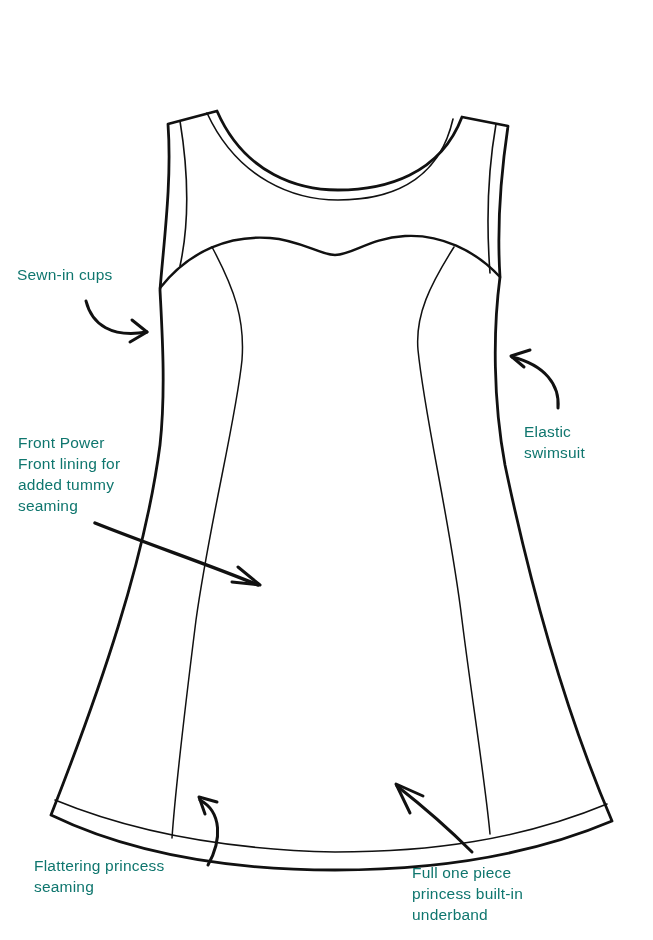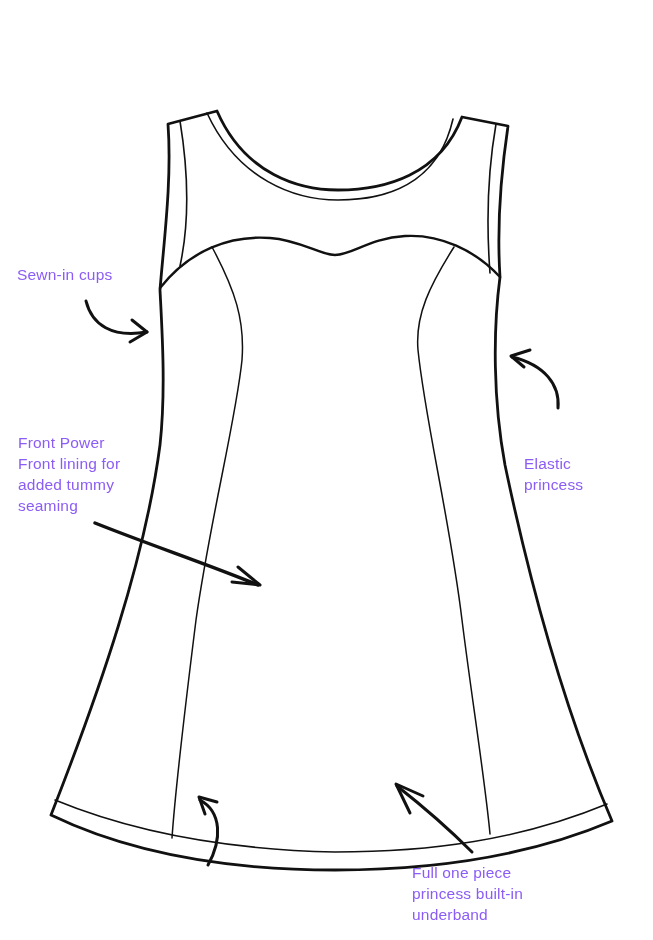--- a/index.html
+++ b/index.html
@@ -1,18 +1,18 @@
 <!DOCTYPE html>
 <html><head>
   <meta charset="utf-8">
   <style>
     html, body { margin: 0; padding: 0; background: #ffffff; }
     body { width: 653px; height: 940px; position: relative; overflow: hidden; font-family: "Liberation Sans", "DejaVu Sans", sans-serif; }
     #canvas { position: absolute; left: 0; top: 0; width: 653px; height: 940px; }
-    .label { position: absolute; color: #8b5cf6; font-size: 15.5px; line-height: 21px; letter-spacing: 0.2px; white-space: nowrap; }
+    .label { position: absolute; color: #0f766e; font-size: 15.5px; line-height: 21px; letter-spacing: 0.2px; white-space: nowrap; }
     .label span { display: block; }
     svg { position: absolute; left: 0; top: 0; }
   </style>
 </head>
 <body>
 
 <div id="canvas">
 
   <svg width="653" height="940" viewBox="0 0 653 940">
     <g fill="none" stroke="#111" stroke-linecap="round" stroke-linejoin="round">
@@ -80,25 +80,29 @@
     <span>Sewn-in cups</span>
   </div>
 
   <div class="label" style="left:18px; top:432px;">
     <span>Front Power</span>
     <span>Front lining for</span>
     <span>added tummy</span>
     <span>seaming</span>
   </div>
 
-  <div class="label" style="left:524px; top:421px;margin-top:32px;">
+  <div class="label" style="left:524px; top:421px;">
     <span>Elastic</span>
-    <span>princess</span>
+    <span>swimsuit</span>
   </div>
 
+  <div class="label" style="left:34px; top:855px;">
+    <span>Flattering princess</span>
+    <span>seaming</span>
+  </div>
 
   <div class="label" style="left:412px; top:862px;">
     <span>Full one piece</span>
     <span>princess built-in</span>
     <span>underband</span>
   </div>
 
 </div>
 
 </body></html>

